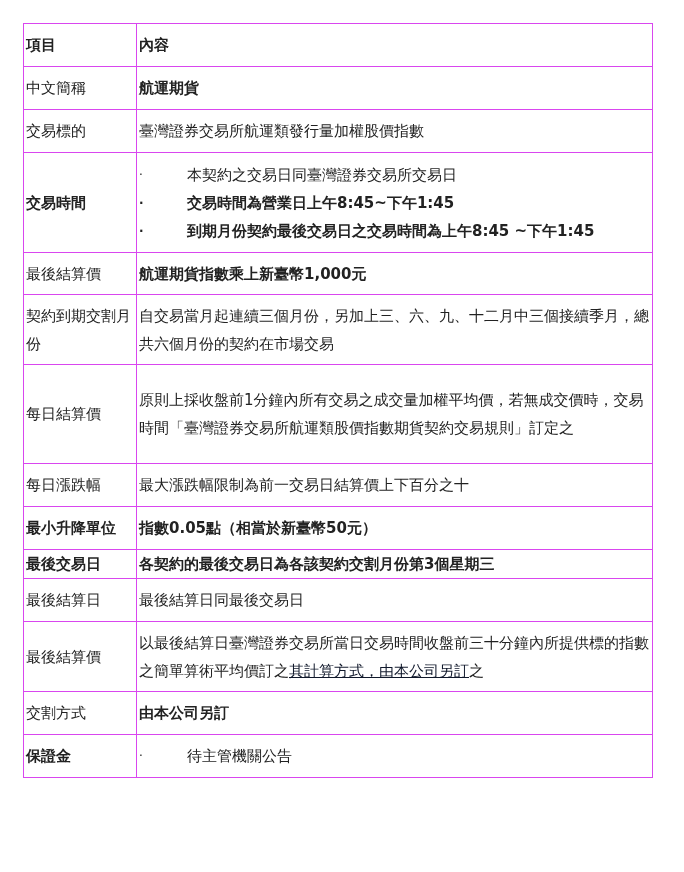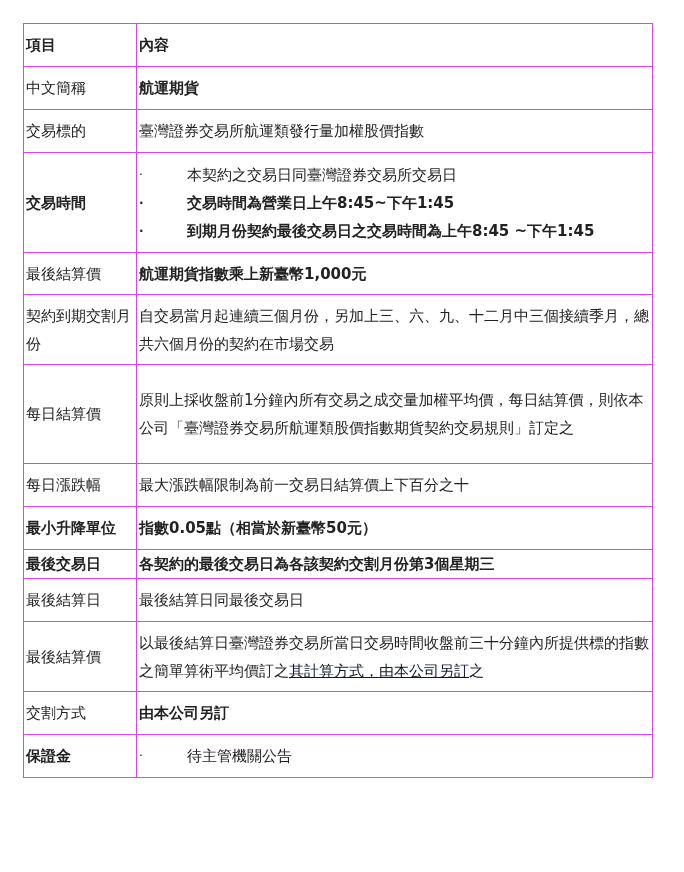--- a/index.html
+++ b/index.html
@@ -50,21 +50,21 @@
   <tr style="height:42px">
     <td class="label">最後結算價</td>
     <td class="content b">航運期貨指數乘上新臺幣1,000元</td>
   </tr>
   <tr style="height:70px">
     <td class="label">契約到期交割月份</td>
     <td class="content">自交易當月起連續三個月份，另加上三、六、九、十二月中三個接續季月，總共六個月份的契約在市場交易</td>
   </tr>
   <tr style="height:99px">
     <td class="label">每日結算價</td>
-    <td class="content">原則上採收盤前1分鐘內所有交易之成交量加權平均價，每日結算價，則依本公司「臺灣證券交易所航運類股價指數期貨契約交易規則」訂定之</td>
+    <td class="content">原則上採收盤前1分鐘內所有交易之成交量加權平均價，若無成交價時，交易時間「臺灣證券交易所航運類股價指數期貨契約交易規則」訂定之</td>
   </tr>
   <tr style="height:43px">
     <td class="label">每日漲跌幅</td>
     <td class="content">最大漲跌幅限制為前一交易日結算價上下百分之十</td>
   </tr>
   <tr style="height:43px">
     <td class="label b">最小升降單位</td>
     <td class="content b">指數0.05點（相當於新臺幣50元）</td>
   </tr>
   <tr style="height:28px">

